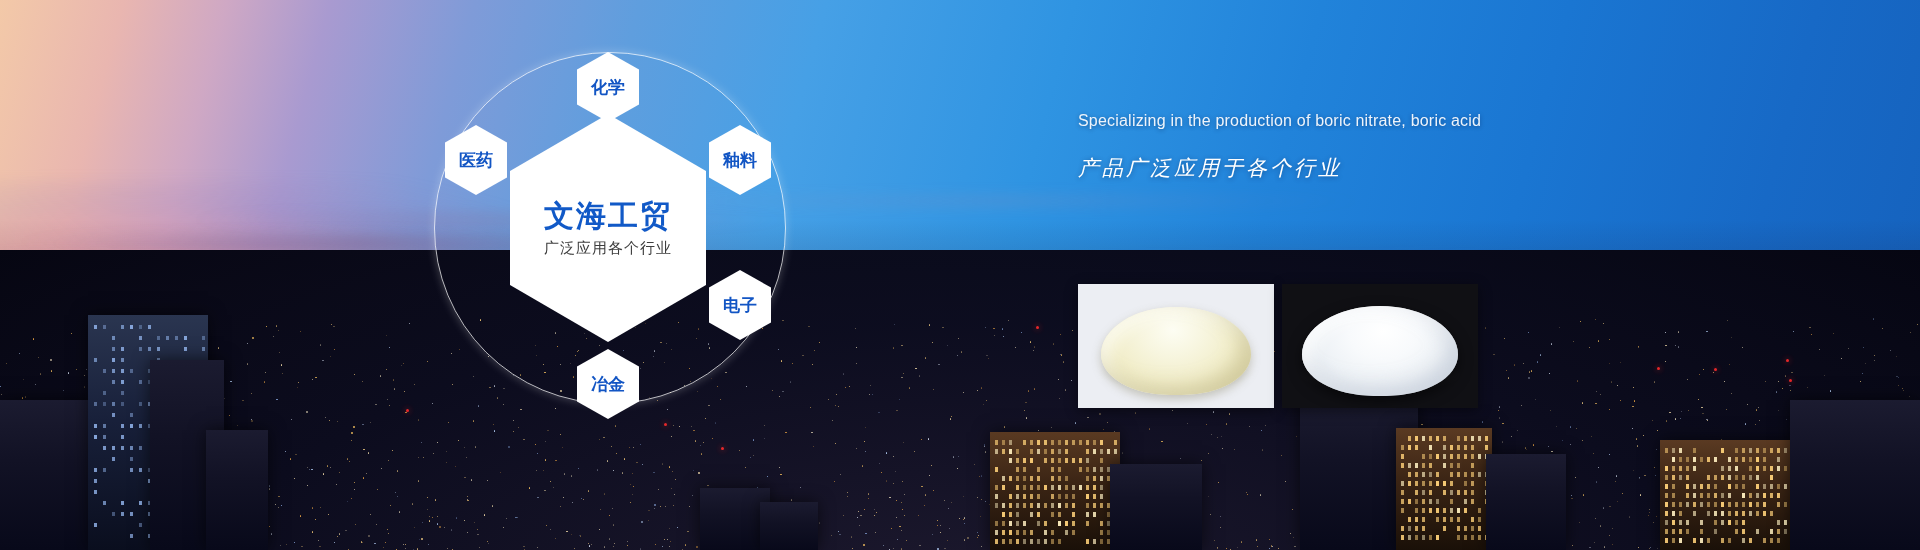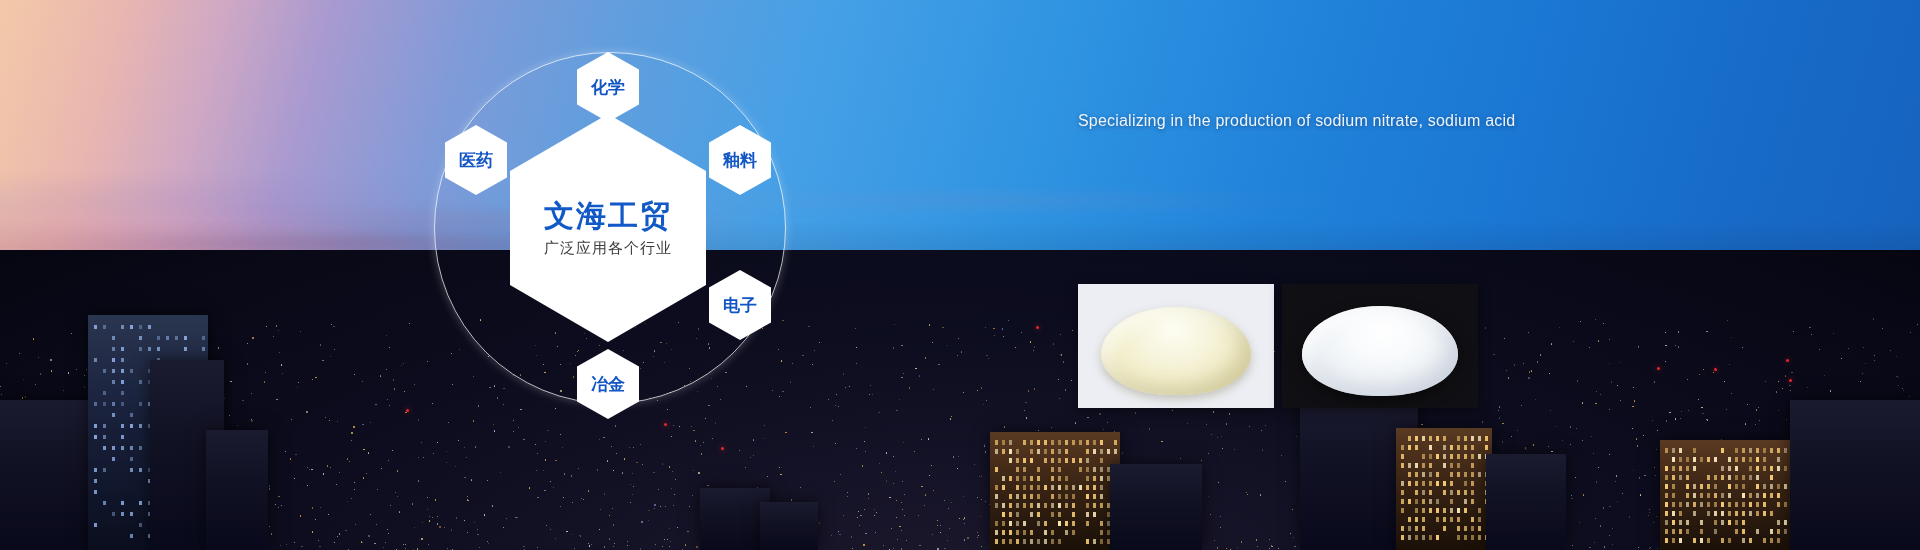--- a/index.html
+++ b/index.html
@@ -2404,21 +2404,22 @@
       <div class="brand">文海工贸</div>
       <div class="tagline">广泛应用各个行业</div>
     </div>
 
     <div class="hex hex-sm h-med">
       <span>医药</span>
     </div>
   </div>
 
   <div class="copy">
-    <div class="sub-en">Specializing in the production of sodium nitrate, sodium acid</div>
+    <div class="sub-en">Specializing in the production of boric nitrate, boric acid</div>
+    <div class="sub-cn">产品广泛应用于各个行业</div>
   </div>
 
   <div class="photos">
     <div class="photo photo-a">
       <div class="pile-shadow-a"></div>
       <div class="pile pile-a">
         <div class="grain"></div>
       </div>
     </div>
     <div class="photo photo-b">

